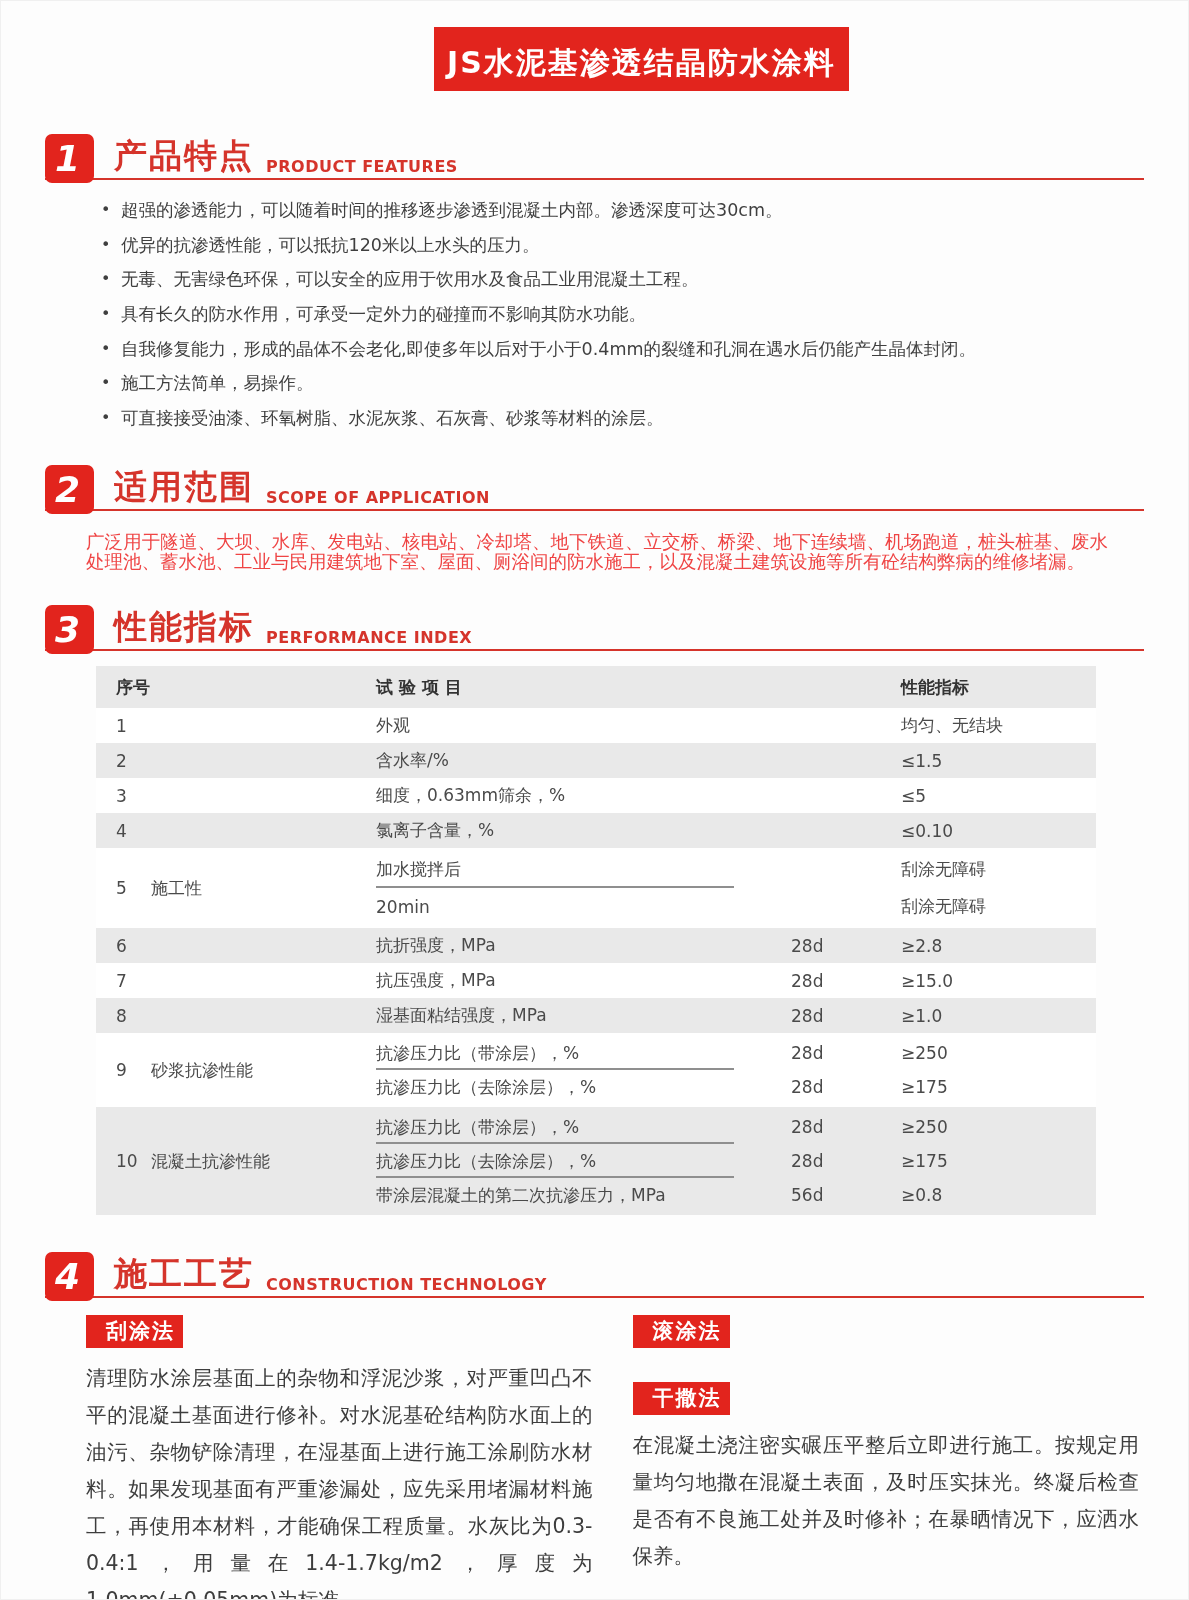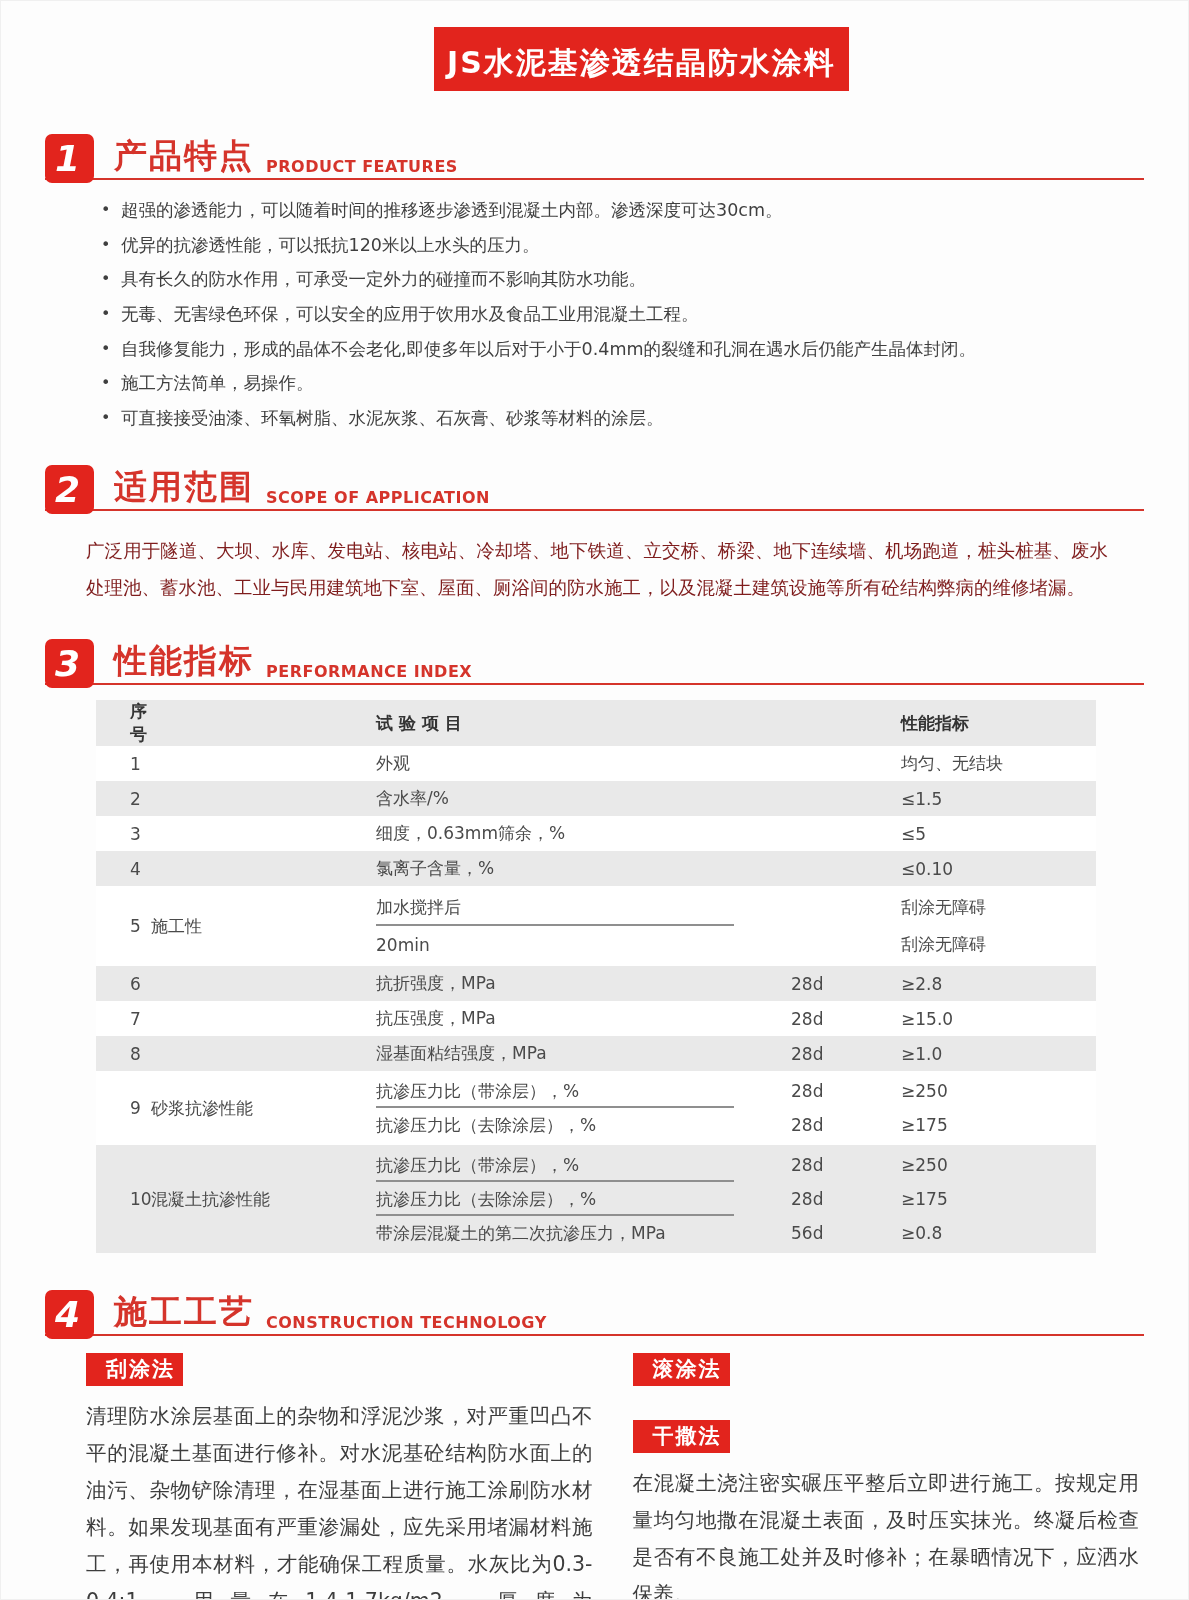--- a/index.html
+++ b/index.html
@@ -22,31 +22,31 @@
   .sec-title { color:#d5342b; font-size:33px; font-weight:bold; letter-spacing:2px; margin:0 0 4px 20px; }
   .sec-sub { color:#d5342b; font-size:16px; font-weight:bold; margin:0 0 7px 12px; letter-spacing:0.5px; }
 
   
   .bullets { margin:16px 60px 0 100px; }
   .bullet { position:relative; padding-left:20px; font-size:17.5px; color:#3f3f3f;
             margin-bottom:11px; line-height:1.35; }
   .bullet::before { content:"•"; position:absolute; left:0; top:0; color:#3f3f3f; font-size:16px; }
 
   
-  .scope { margin:18px 64px 0 85px; width:1022px; font-size:18.5px; line-height:37px;
-           color:#7f1d1d; text-align:justify; }
+  .scope { margin:18px 64px 0 85px; width:1022px; font-size:18.5px; line-height:20px;
+           color:#ef4444; text-align:justify; }
 
   
   .ptable { margin:12px 0 0 95px; width:1000px; font-size:17px; color:#4a4a4a; }
   .trow { display:grid; grid-template-columns:55px 225px 415px 110px 195px; align-items:stretch;
           min-height:35px; background:#ffffff; }
   .trow.alt { background:#e9e9e9; }
   .thead { min-height:42px; font-weight:bold; color:#333333; background:#e9e9e9; }
   .tc { display:flex; align-items:center; }
-  .c-no { padding-left:34px; }
+  .c-no { padding-left:20px; }
   .c-item.lsp { letter-spacing:6px; }
   .stack { flex-direction:column; justify-content:center; align-items:flex-start; padding:3px 0; }
   .stack .sub { position:relative; height:34px; display:flex; align-items:center; }
   .c-item.stack .sub:not(:last-child)::after { content:""; position:absolute; left:0; bottom:0;
           width:358px; border-bottom:2px solid #8f8f8f; }
   .row5 .stack .sub { height:37px; }
 
   
   .cols { display:flex; gap:40px; margin:14px 49px 0 85px; }
   .col { flex:1; }
@@ -70,22 +70,22 @@
   </div>
 
   <div class="sec sp">
     <div class="sec-num">1</div>
     <div class="sec-title">产品特点</div>
     <div class="sec-sub">PRODUCT FEATURES</div>
   </div>
   <div class="bullets">
     <div class="bullet">超强的渗透能力，可以随着时间的推移逐步渗透到混凝土内部。渗透深度可达30cm。</div>
     <div class="bullet">优异的抗渗透性能，可以抵抗120米以上水头的压力。</div>
+    <div class="bullet">无毒、无害绿色环保，可以安全的应用于饮用水及食品工业用混凝土工程。</div>
     <div class="bullet">具有长久的防水作用，可承受一定外力的碰撞而不影响其防水功能。</div>
-    <div class="bullet">无毒、无害绿色环保，可以安全的应用于饮用水及食品工业用混凝土工程。</div>
     <div class="bullet">自我修复能力，形成的晶体不会老化,即使多年以后对于小于0.4mm的裂缝和孔洞在遇水后仍能产生晶体封闭。</div>
     <div class="bullet">施工方法简单，易操作。</div>
     <div class="bullet">可直接接受油漆、环氧树脂、水泥灰浆、石灰膏、砂浆等材料的涂层。</div>
   </div>
 
   <div class="sec sp2">
     <div class="sec-num">2</div>
     <div class="sec-title">适用范围</div>
     <div class="sec-sub">SCOPE OF APPLICATION</div>
   </div>

